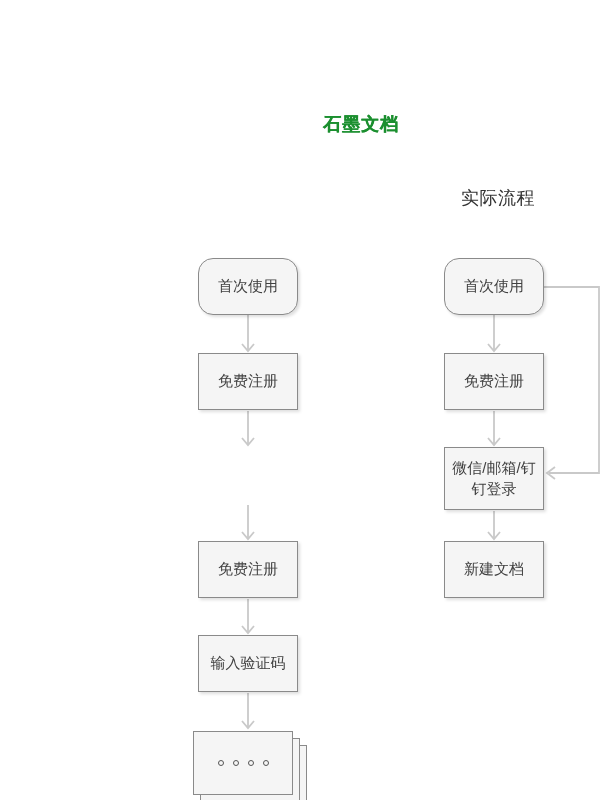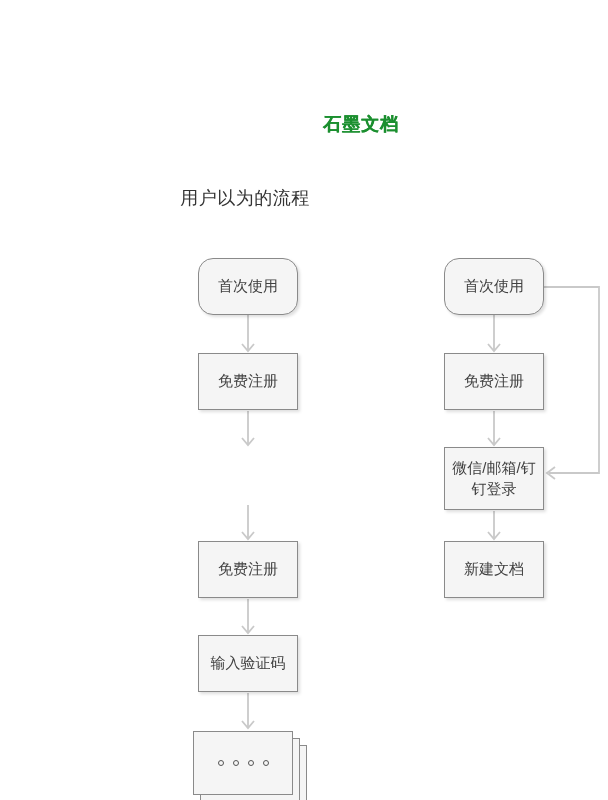--- a/index.html
+++ b/index.html
@@ -75,21 +75,21 @@
       <path d="M494 511 V 538"></path>
         <path d="M488 532 L494 539 L500 532"></path>
 
       <path d="M544 287 H 599 V 473 H 549"></path>
       <path d="M555 467 L547 473 L555 479"></path>
     </g>
   </svg>
 
   <div class="logo" style="color: rgb(27, 143, 47);">石墨文档</div>
 
-  <div class="col-title left">用户以为的流程</div>
+  <div class="col-title right">实际流程</div>
 
   <div class="node rounded" style="left:198px;top:258px;">首次使用</div>
   <div class="node" style="left:198px;top:353px;">免费注册</div>
   <div class="node" style="left:198px;top:541px;">免费注册</div>
   <div class="node" style="left:198px;top:635px;">输入验证码</div>
 
   <div class="stack-page" style="left:207px;top:745px;"></div>
   <div class="stack-page" style="left:200px;top:738px;"></div>
   <div class="stack-page stack-front" style="left:193px;top:731px;">
     <span style="display:flex;gap:9px;">

